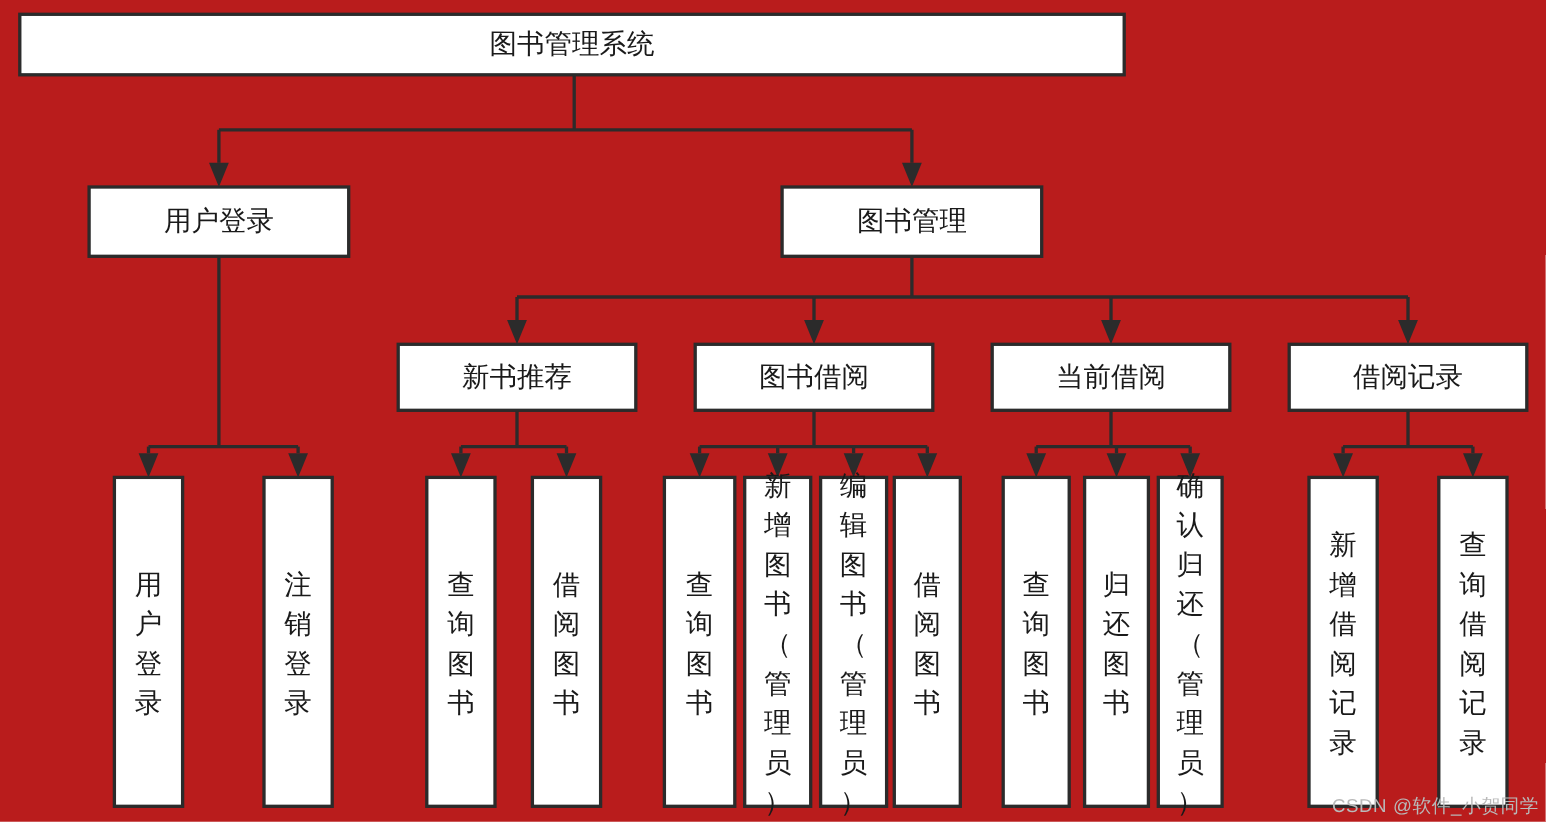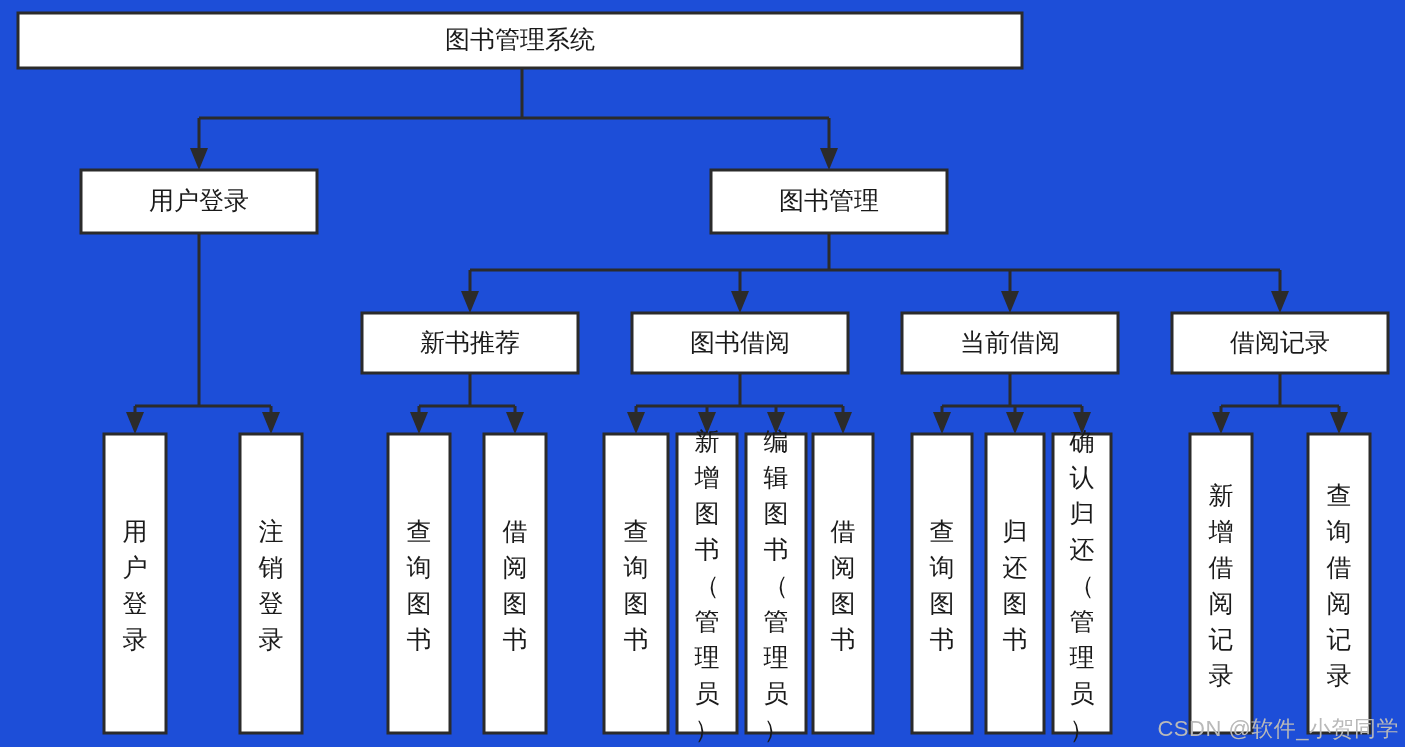--- a/index.html
+++ b/index.html
@@ -1,28 +1,28 @@
 <!DOCTYPE html>
 <html><head>
 <meta charset="utf-8">
 <style>
   html,body{margin:0;padding:0;background:#ffffff;}
   body{width:1405px;height:747px;overflow:hidden;
        font-family:"Liberation Sans","DejaVu Sans",sans-serif;}
-  #stage{position:relative;width:1405px;height:747px;background:#1d4ed8;}
+  #stage{position:relative;width:1405px;height:747px;background:#b91c1c;}
   svg{position:absolute;left:0;top:0;width:1405px;height:747px;}
   .nodebox{fill:#ffffff;stroke:#2b2b2b;stroke-width:3;}
   .leafbox{fill:#ffffff;stroke:#2b2b2b;stroke-width:3;}
   .conn{stroke:#2b2b2b;stroke-width:3;fill:none;stroke-linecap:butt;}
   .arrowhead{fill:#2b2b2b;stroke:none;}
   .hlabel{font-family:"Liberation Sans","DejaVu Sans",sans-serif;
           font-size:25px;fill:#1a1a1a;text-anchor:middle;dominant-baseline:middle;}
   .vlabel{font-family:"Liberation Sans","DejaVu Sans",sans-serif;
           font-size:25px;fill:#1a1a1a;text-anchor:middle;}
-  .watermark{position:absolute;right:6px;bottom:3px;font-size:22px;color:#b9b9b9;
+  .watermark{position:absolute;right:6px;bottom:3px;font-size:17px;color:#b9b9b9;
              font-family:"Liberation Sans","DejaVu Sans",sans-serif;white-space:nowrap;
              letter-spacing:0.5px;}
 </style>
 </head>
 <body>
 
 <div id="stage">
 
   <svg id="tree-svg" viewBox="0 0 1405 747" xmlns="http://www.w3.org/2000/svg">
     <g id="connectors">

